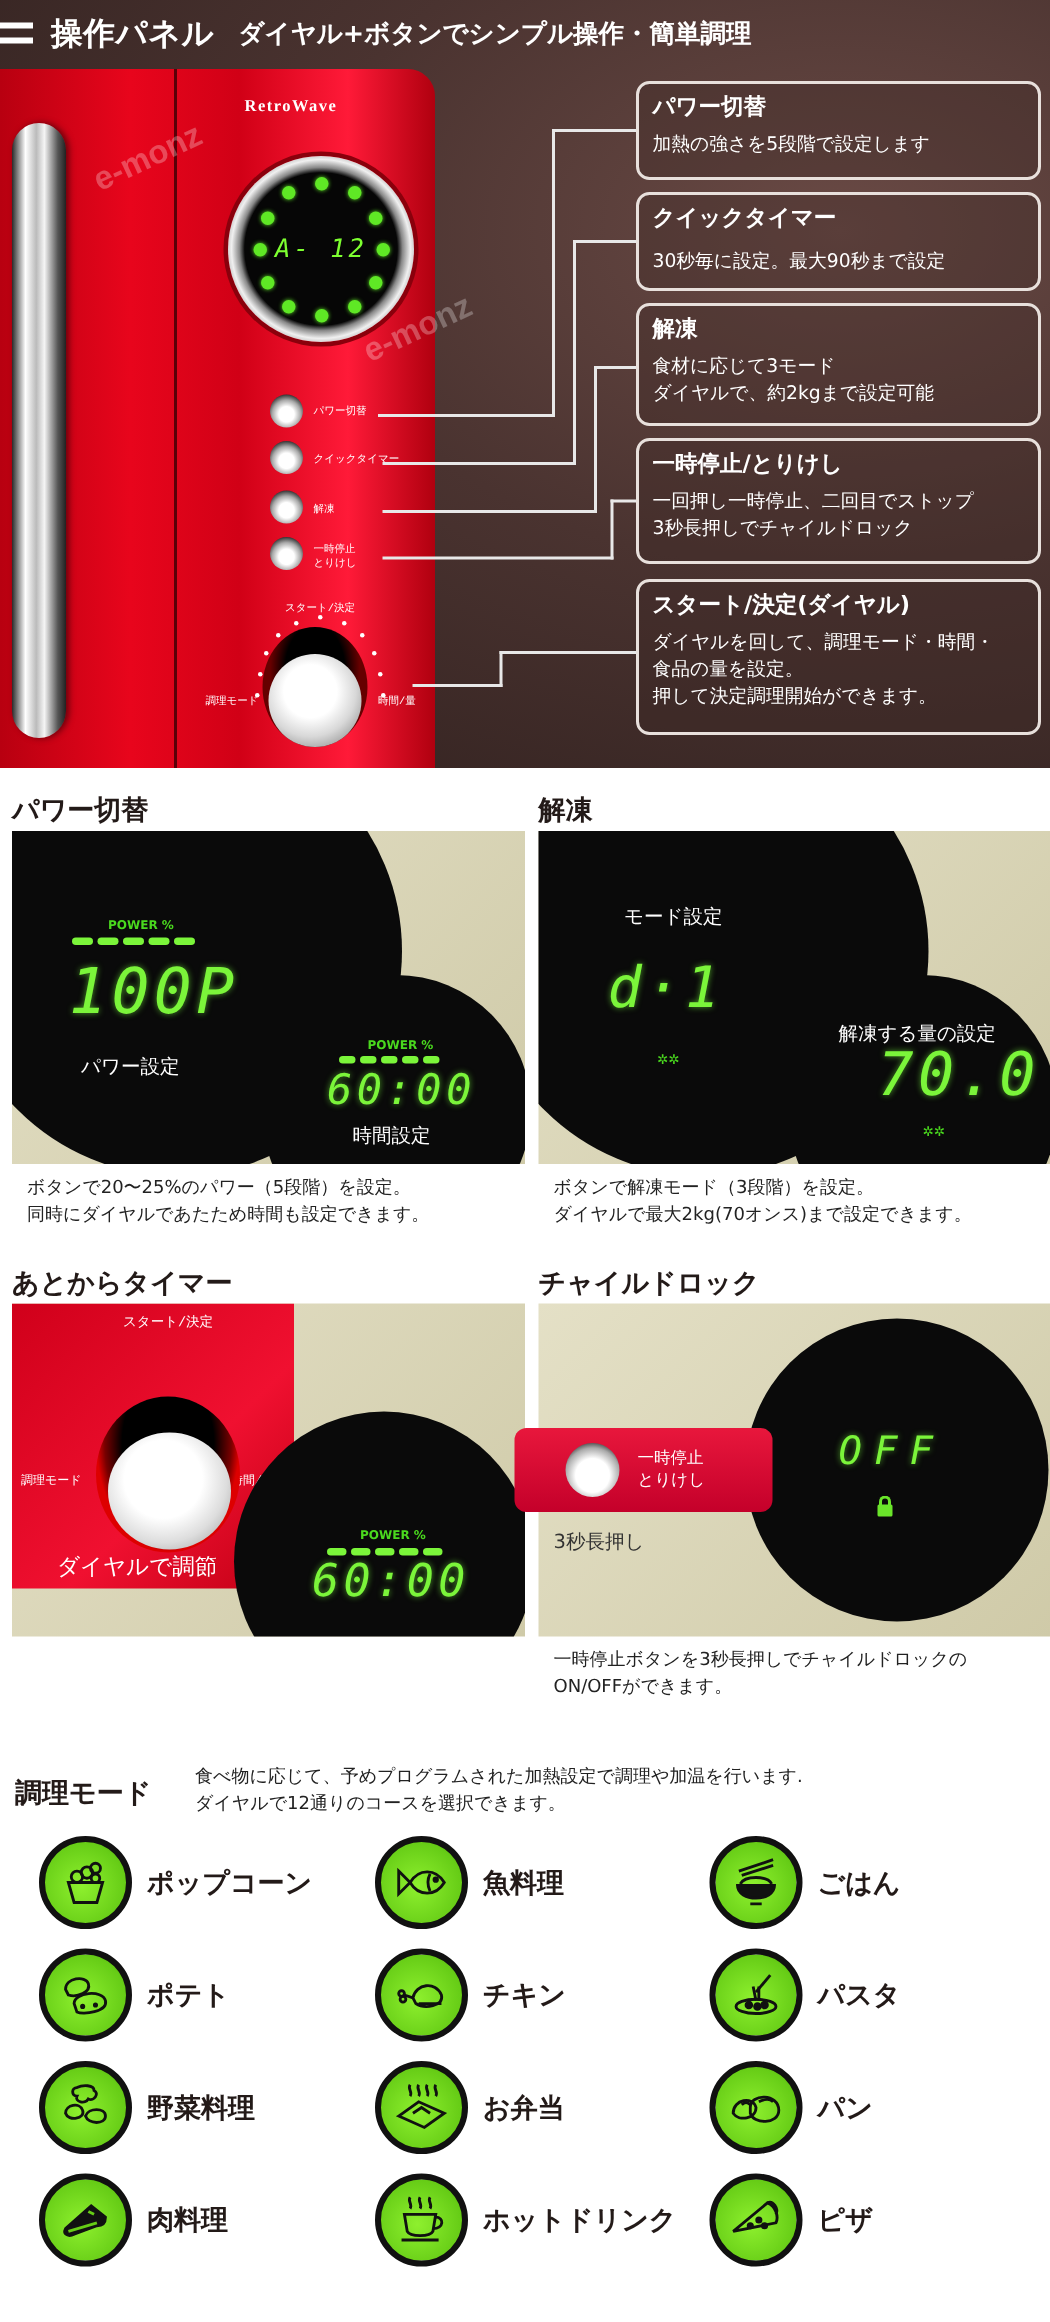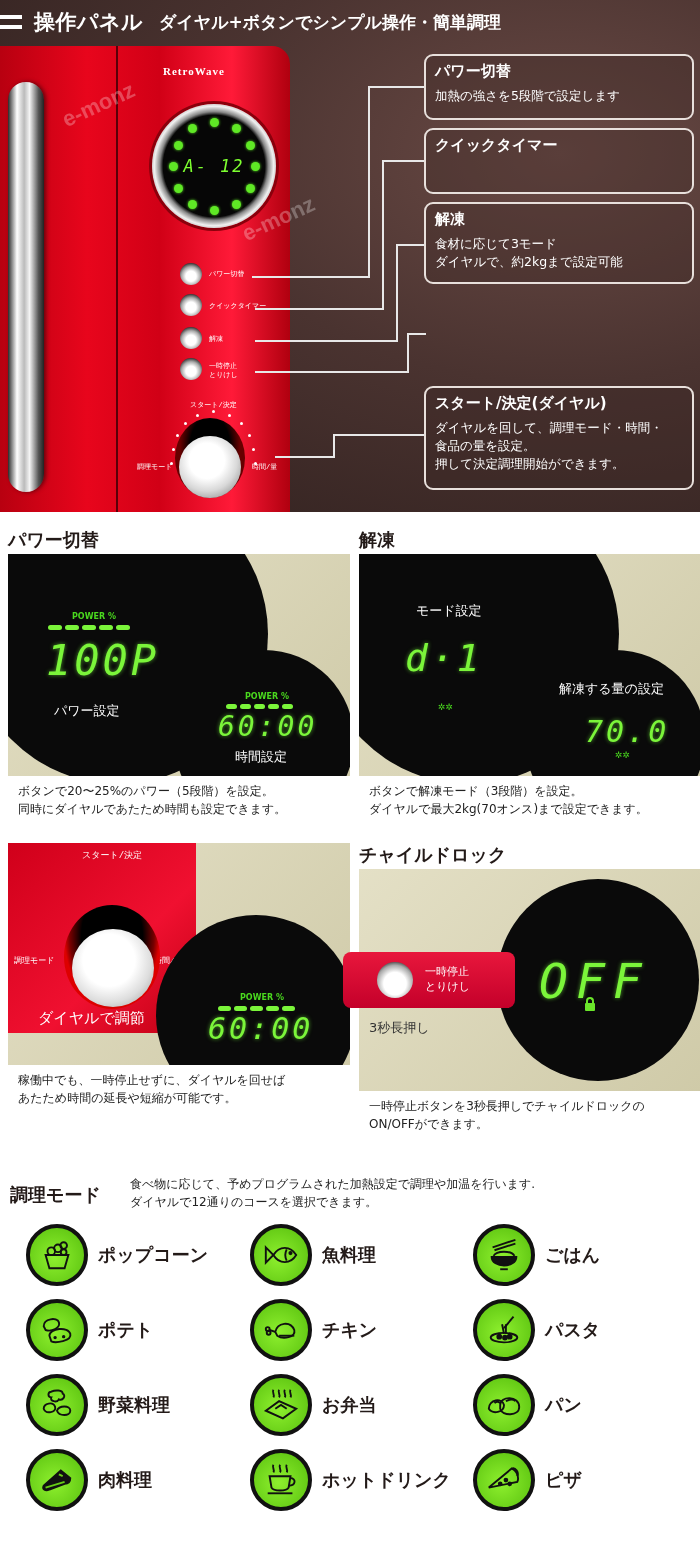--- a/index.html
+++ b/index.html
@@ -146,25 +146,31 @@
   <div class="line" style="left:275px;top:456px;width:60px;height:2px"></div>
   <div class="line" style="left:333px;top:434px;width:2px;height:24px"></div>
   <div class="line" style="left:333px;top:434px;width:93px;height:2px"></div>
 
   <div class="callout" style="top:54px;height:66px">
     <div class="c-title">パワー切替</div>
     <div class="c-body">加熱の強さを5段階で設定します</div>
   </div>
   <div class="callout" style="top:128px;height:66px">
     <div class="c-title">クイックタイマー</div>
+    <div class="c-body" style="margin-top:10px">30秒毎に設定。最大90秒まで設定</div>
   </div>
   <div class="callout" style="top:202px;height:82px">
     <div class="c-title">解凍</div>
     <div class="c-body" style="white-space:pre">食材に応じて3モード
 ダイヤルで、約2kgまで設定可能</div>
+  </div>
+  <div class="callout" style="top:292px;height:84px">
+    <div class="c-title">一時停止/とりけし</div>
+    <div class="c-body" style="white-space:pre">一回押し一時停止、二回目でストップ
+3秒長押しでチャイルドロック</div>
   </div>
   <div class="callout" style="top:386px;height:104px">
     <div class="c-title">スタート/決定(ダイヤル)</div>
     <div class="c-body" style="white-space:pre">ダイヤルを回して、調理モード・時間・
 食品の量を設定。
 押して決定調理開始ができます。</div>
   </div>
 </section>
 
 <div class="feat" style="left:8px;top:528px">
@@ -199,57 +205,56 @@
 
 <div class="feat" style="left:359px;top:528px">
   <div class="f-title">解凍</div>
   <div class="f-img">
     <div class="lcd" style="left:-40px;top:-70px;width:300px;height:300px"></div>
     <div class="lcd-label" style="left:57px;top:48px">モード設定</div>
     <div class="seg" style="left:46px;top:82px;font-size:38px">d·1</div>
     <div class="small-green" style="left:79px;top:148px;font-size:9px">✲✲</div>
     <div class="lcd" style="left:166px;top:96px;width:180px;height:180px"></div>
     <div class="lcd-label" style="left:200px;top:126px">解凍する量の設定</div>
-    <div class="seg" style="left:226px;top:160px;font-size:30px">70.0</div>
+    <div class="seg" style="left:226px;top:140px;font-size:40px">70.0</div>
     <div class="small-green" style="left:256px;top:196px;font-size:9px">✲✲</div>
   </div>
   <div class="f-desc" style="white-space:pre">ボタンで解凍モード（3段階）を設定。
 ダイヤルで最大2kg(70オンス)まで設定できます。</div>
 </div>
 
 <div class="feat" style="left:8px;top:843px">
+  <div class="f-title">あとからタイマー</div>
   <div class="f-img">
     <div style="position:absolute;left:0;top:0;width:188px;height:190px;background:linear-gradient(135deg,#d0001a,#f01030 60%,#c00014);border-bottom-right-radius:8px"></div>
     <div class="dial-area-label" style="left:74px;top:6px;font-size:9px">スタート/決定</div>
     <div class="dial-area-label" style="left:6px;top:112px;font-size:8px">調理モード</div>
     <div class="dial-area-label" style="left:146px;top:112px;font-size:8px">時間/量</div>
     <div style="position:absolute;left:56px;top:62px;width:96px;height:104px;border-radius:50%;background:radial-gradient(ellipse at 50% 30%,#000 45%,#700 62%,#d00 70%)"></div>
     <div style="position:absolute;left:64px;top:86px;width:82px;height:78px;border-radius:50%;background:radial-gradient(circle at 45% 40%,#fff 40%,#ddd 65%,#999 95%)"></div>
     <div class="lcd-label" style="left:30px;top:166px;font-size:15px">ダイヤルで調節</div>
     <div class="lcd" style="left:148px;top:72px;width:200px;height:200px"></div>
     <div class="small-green" style="left:232px;top:150px">POWER %</div>
     <div class="bar-row" style="left:210px;top:163px">
         <span style="width:13px"></span>
         <span style="width:13px"></span>
         <span style="width:13px"></span>
         <span style="width:13px"></span>
         <span style="width:13px"></span>
       </div>
     <div class="seg" style="left:200px;top:168px;font-size:30px">60:00</div>
 
   </div>
-  <div class="f-desc" style="white-space:pre">稼働中でも、一時停止せずに、ダイヤルを回せば
-あたため時間の延長や短縮が可能です。</div>
 </div>
 
 <div class="feat" style="left:359px;top:843px">
   <div class="f-title">チャイルドロック</div>
   <div class="f-img">
     <div class="lcd" style="left:138px;top:10px;width:202px;height:202px"></div>
-    <div class="seg" style="left:180px;top:84px;font-size:48px;letter-spacing:8px">OFF</div>
+    <div class="seg" style="left:200px;top:84px;font-size:26px;letter-spacing:8px">OFF</div>
     <div style="position:absolute;left:226px;top:134px;width:10px;height:8px;background:#6ae52a;border-radius:1px">
       <div style="position:absolute;left:1px;top:-6px;width:8px;height:8px;border:2px solid #6ae52a;border-bottom:none;border-radius:4px 4px 0 0"></div>
     </div>
     <div class="lcd-label" style="left:10px;top:150px;color:#333">3秒長押し</div>
   </div>
   <div style="position:absolute;left:-16px;top:109px;width:172px;height:56px;border-radius:8px;background:linear-gradient(180deg,#e8173c,#c4002a)">
     <div style="position:absolute;left:34px;top:10px;width:36px;height:36px;border-radius:50%;background:radial-gradient(circle at 50% 60%,#fff 40%,#aaa 65%,#222 85%)"></div>
     <div style="position:absolute;left:82px;top:12px;color:#fff;font-size:11px;line-height:15px;white-space:pre">一時停止
 とりけし</div>
   </div>

